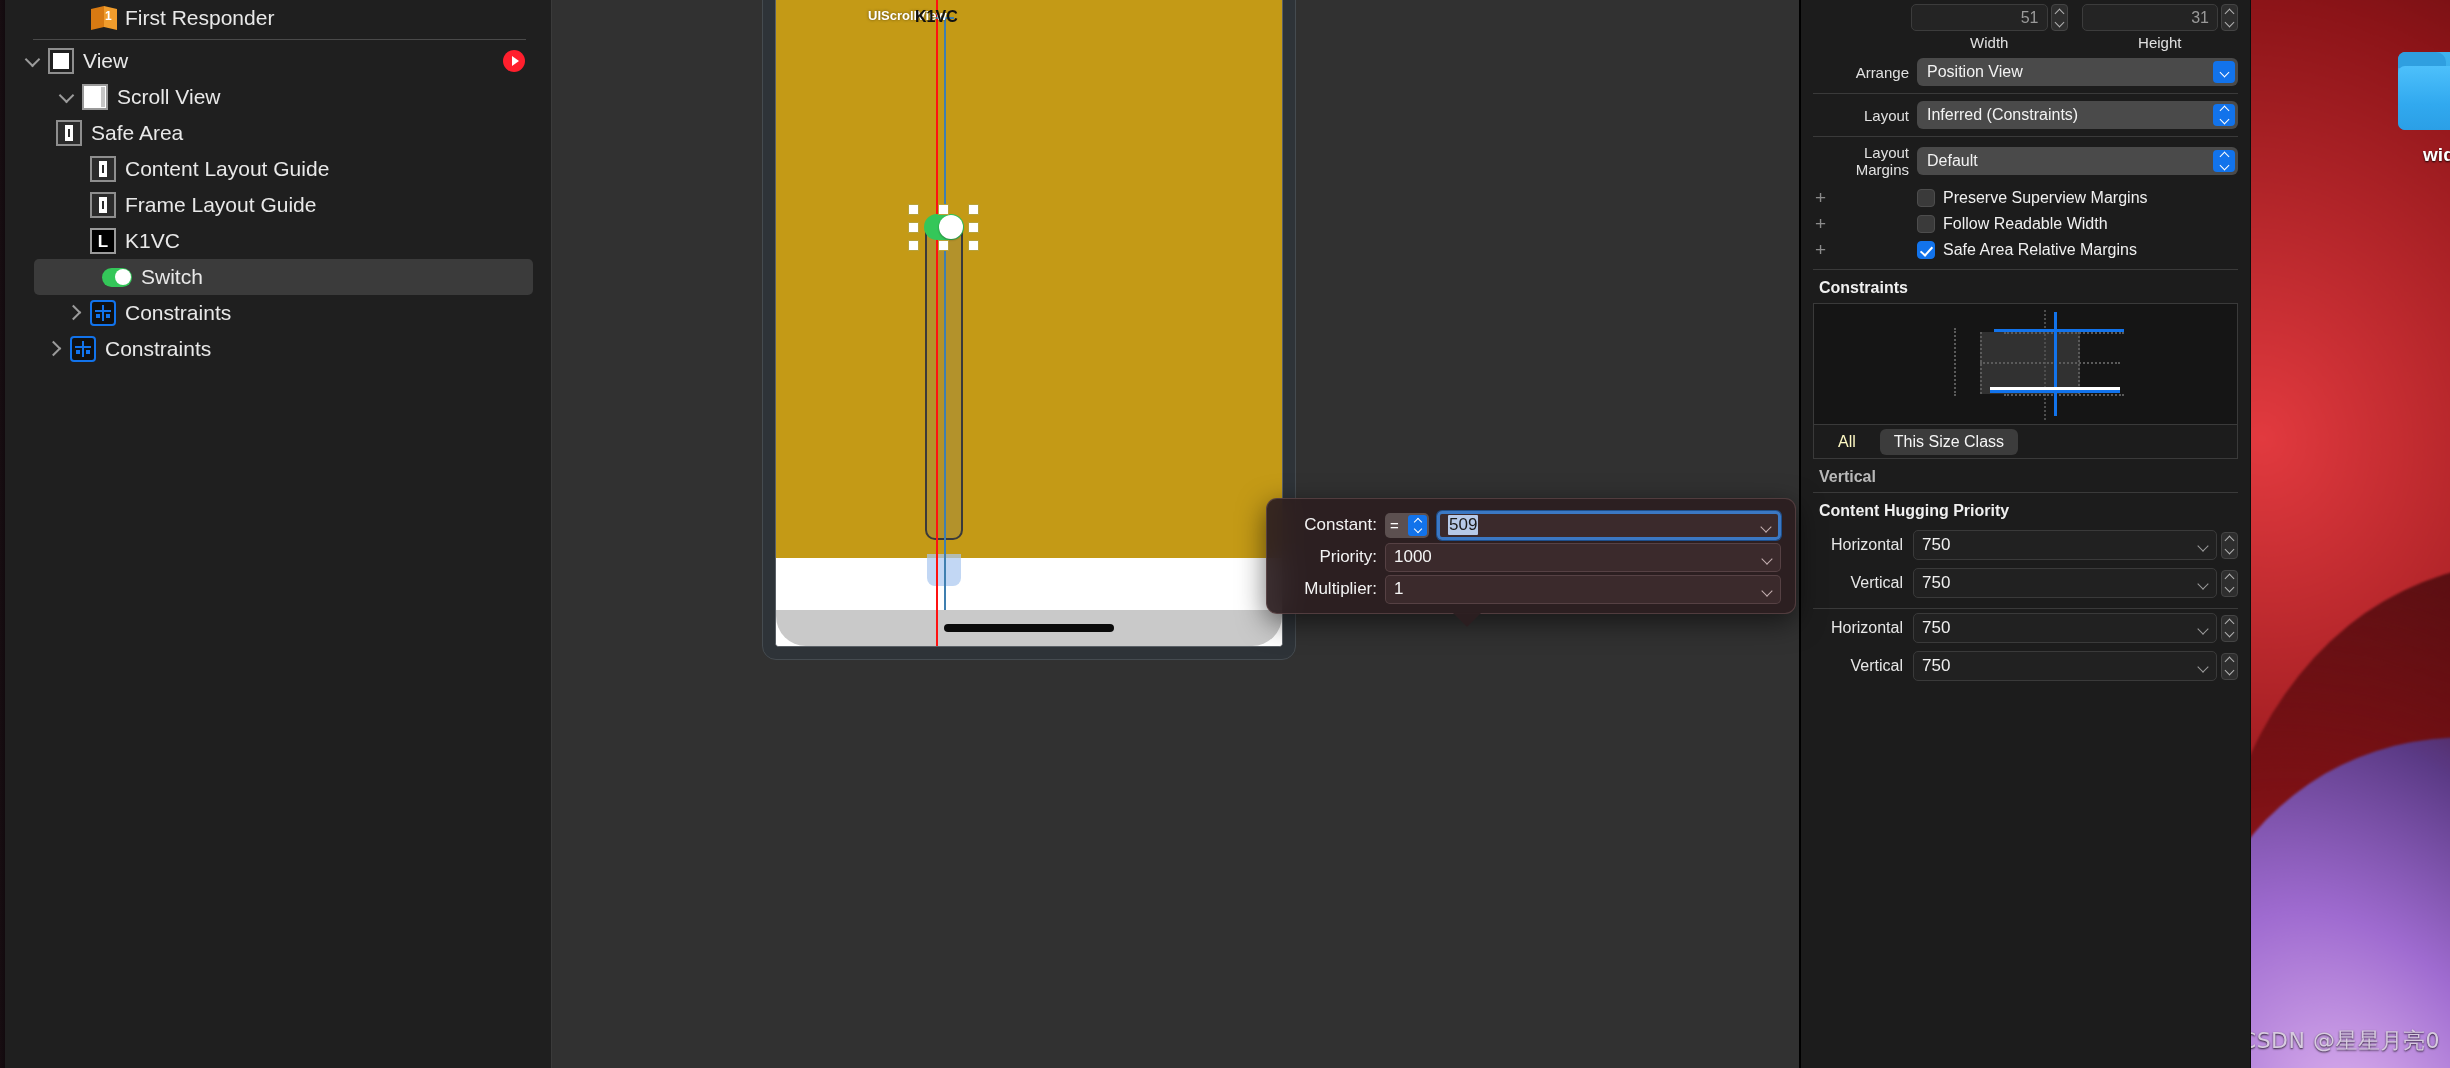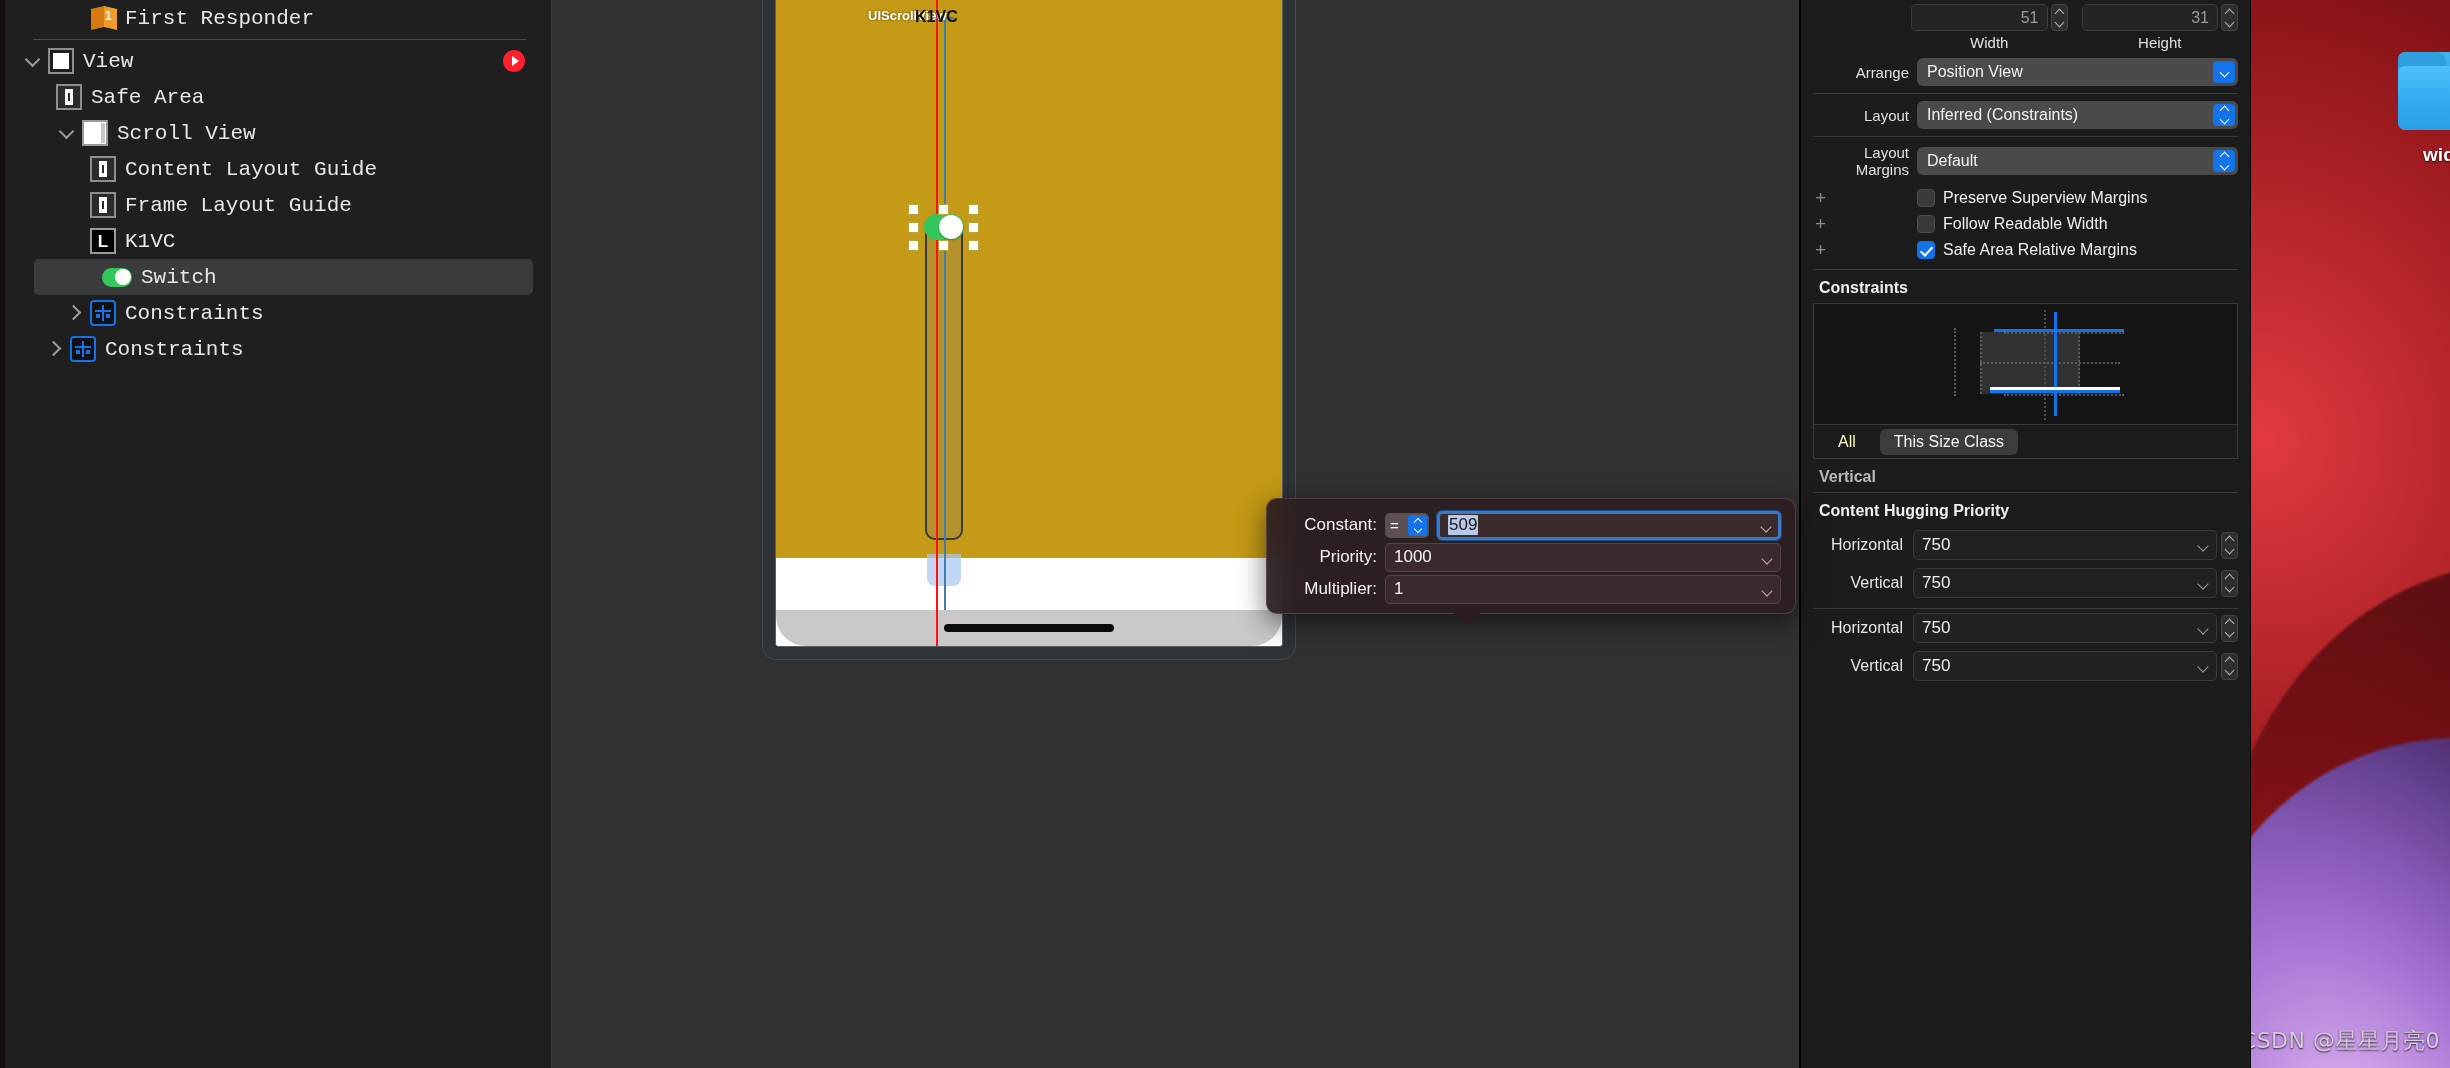--- a/index.html
+++ b/index.html
@@ -212,21 +212,21 @@
   
   .ico-cons {
     border: 2.5px solid #1273eb; background: #101010; border-radius: 4px;
   }
   .ico-cons .cx { position: absolute; background: #1273eb; }
   .ico-cons .h1 { left: 3px; right: 3px; top: 8px; height: 2px; }
   .ico-cons .v1 { top: 3px; bottom: 3px; left: 10px; width: 2px; }
   .ico-cons .d1 { left: 4px; top: 12px; width: 4px; height: 4px; }
   .ico-cons .d2 { right: 4px; top: 12px; width: 4px; height: 4px; }
 
-  .row-label { margin-left: 0; font-family: Liberation Mono, monospace; }
+  .row-label { margin-left: 0; }
   .row-sep {
     height: 1px;
     background: #4a4a4a;
     margin: 3px 25px 3px 33px;
   }
   .badge-red {
     position: absolute;
     right: 26px;
     width: 22px; height: 22px;
     border-radius: 50%;
@@ -814,34 +814,34 @@
 
         <div class="row ind1">
           <span class="twisty open"></span>
           <span class="ico ico-view">
               <span class="fill"></span>
             </span>
           <span class="row-label">View</span>
           <span class="badge-red"></span>
         </div>
 
+        <div class="row ind1" style="padding-left:56px">
+          <span class="twisty open"></span>
+          <span class="ico ico-scroll">
+              <span class="bar"></span>
+            </span>
+          <span class="row-label">Scroll View</span>
+        </div>
+
         <div class="row ind2">
           <span class="ico ico-guide">
               <span class="in"></span>
               <span class="in2"></span>
             </span>
           <span class="row-label">Safe Area</span>
-        </div>
-
-        <div class="row ind1" style="padding-left:56px">
-          <span class="twisty open"></span>
-          <span class="ico ico-scroll">
-              <span class="bar"></span>
-            </span>
-          <span class="row-label">Scroll View</span>
         </div>
 
         <div class="row ind3">
           <span class="ico ico-guide">
               <span class="in"></span>
               <span class="in2"></span>
             </span>
           <span class="row-label">Content Layout Guide</span>
         </div>
 

